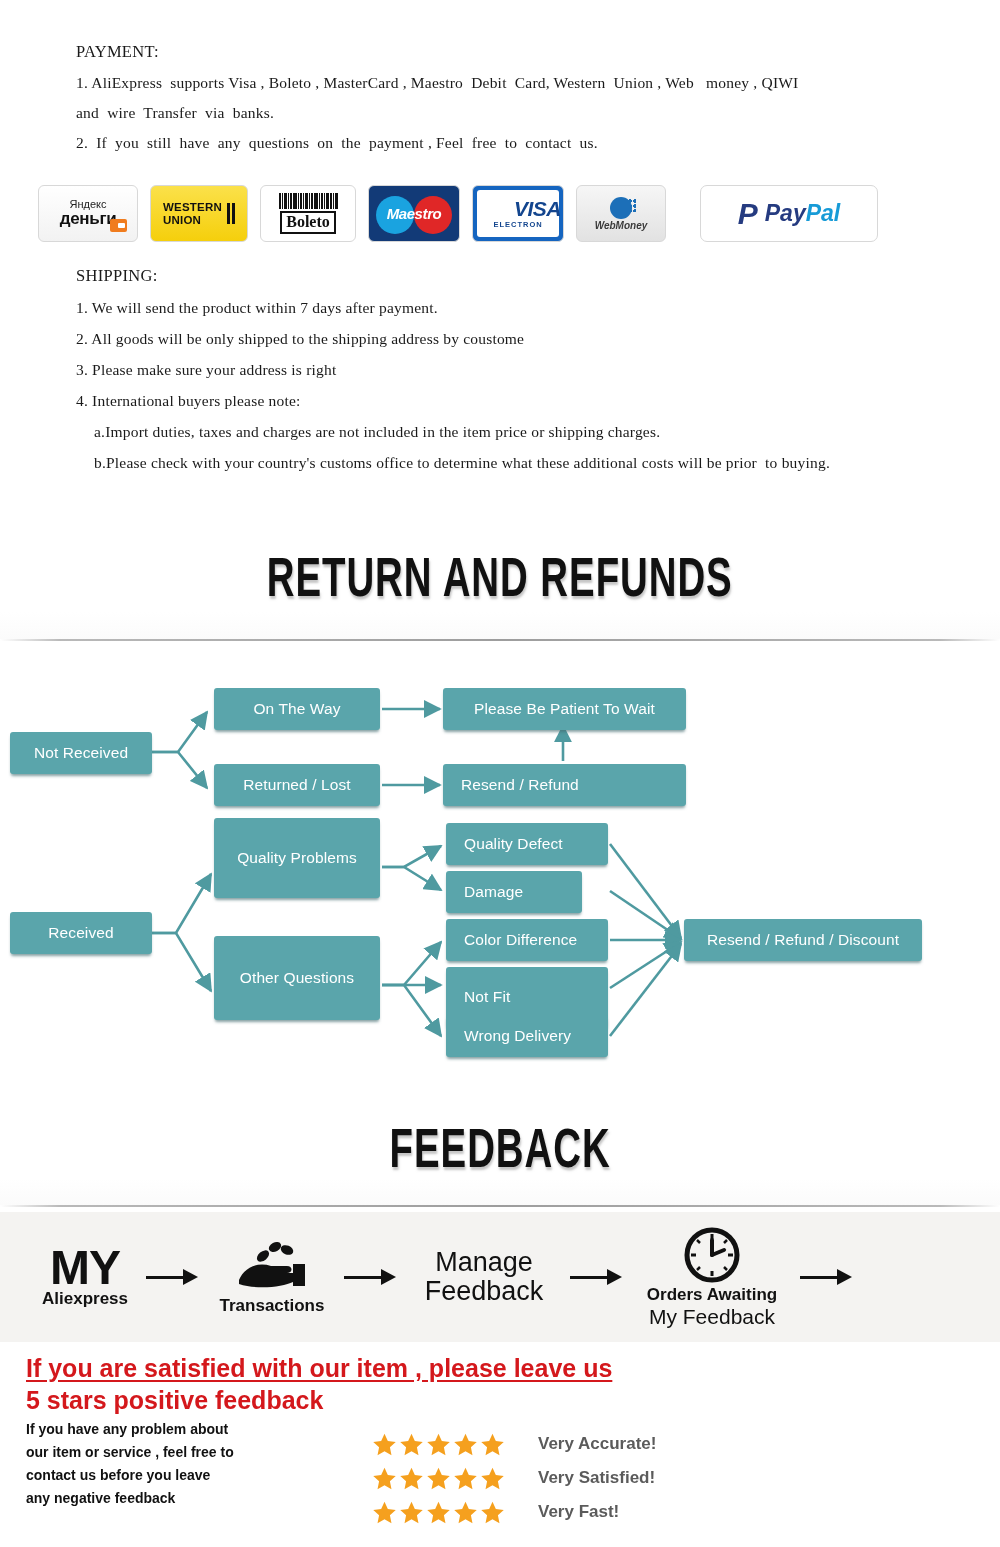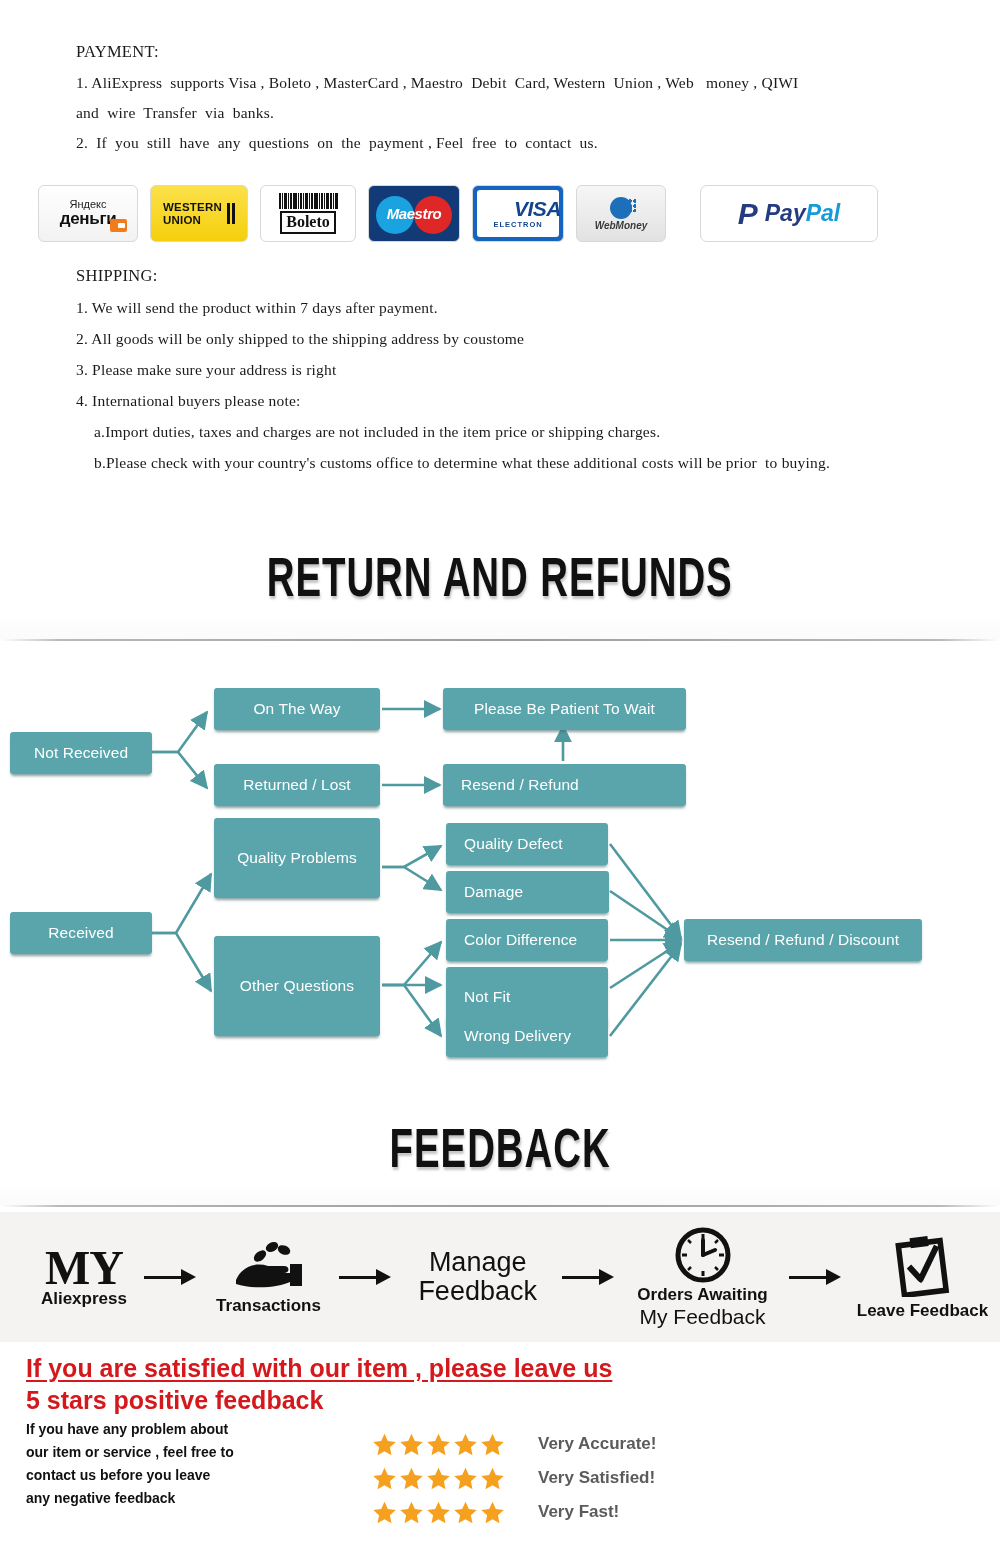--- a/index.html
+++ b/index.html
@@ -169,21 +169,21 @@
   .fb-caption {
     font-family:"Liberation Sans",sans-serif; font-weight:bold; color:#111;
     text-align:center; line-height:1.04;
   }
   .fb-arrow { width:58px; height:22px; position:relative; flex:none; }
   .fb-arrow .shaft { position:absolute; left:2px; top:10px; width:40px; height:3px; background:#111; }
   .fb-arrow .head {
     position:absolute; right:4px; top:3px; width:0; height:0;
     border-top:8px solid transparent; border-bottom:8px solid transparent; border-left:15px solid #111;
   }
-  #step-my .big { font-family:Liberation Serif, serif; font-weight:bold; font-size:48px; color:#111; line-height:.9; letter-spacing:-1px; }
+  #step-my .big { font-family:Liberation Sans, sans-serif; font-weight:bold; font-size:48px; color:#111; line-height:.9; letter-spacing:-1px; }
   #step-my .fb-caption { font-size:17px; margin-top:1px; }
   #step-transactions .fb-caption { font-size:17px; margin-top:5px; }
   #step-manage .big2 { font-family:"Liberation Sans",sans-serif; font-size:27px; color:#111; line-height:1.08; text-align:center; }
   #step-orders .fb-caption { font-size:17px; margin-top:3px; }
   #step-leave .fb-caption { font-size:17px; margin-top:5px; }
 
   
   #red-headline {
     position: absolute; left: 26px; top: 1352px; width: 700px;
     font-family: "Liberation Sans", sans-serif;
@@ -369,29 +369,29 @@
   </div>
 
   <div class="fbox c" style="left:10px; top:264px; width:142px; height:42px;">
     <span>Received</span>
   </div>
 
   <div class="fbox c" style="left:214px; top:170px; width:166px; height:80px;">
     <span>Quality Problems</span>
   </div>
 
-  <div class="fbox c" style="left:214px; top:288px; width:166px; height:100px;">
+  <div class="fbox c" style="left:214px; top:288px; width:166px; height:84px;">
     <span>Other Questions</span>
   </div>
 
   <div class="fbox l" style="left:446px; top:175px; width:162px; height:42px;">
     <span>Quality Defect</span>
   </div>
 
-  <div class="fbox l" style="left:446px; top:223px; width:163px; height:42px;">
+  <div class="fbox l" style="left:446px; top:223px; width:136px; height:42px;">
     <span>Damage</span>
   </div>
 
   <div class="fbox l" style="left:446px; top:271px; width:162px; height:42px;">
     <span>Color Difference</span>
   </div>
 
   <div class="fbox l" style="left:446px; top:319px; width:162px; height:60px;">
     <span>Not Fit</span>
   </div>
@@ -463,31 +463,20 @@
     </svg>
     <span class="fb-caption" style="margin-top:2px">Orders Awaiting</span>
     <span class="fb-caption" style="font-size:21px; font-weight:normal; font-family:'Liberation Sans',sans-serif;">My Feedback</span>
   </div>
 
   <span class="fb-arrow">
       <i class="shaft"></i>
       <i class="head"></i>
     </span>
 
-  <div class="fb-step" id="step-leave" style="width:158px;">
-    <svg width="60" height="62" viewBox="0 0 60 62">
-      <g transform="rotate(-7 30 31)">
-        <rect x="9" y="8" width="42" height="50" fill="none" stroke="#111" stroke-width="5.5"></rect>
-        <rect x="21" y="2" width="18" height="10" fill="#111"></rect>
-        <path d="M17 30 L 27 42 L 46 14 L 40 28 L 27 48 Z" fill="#111"></path>
-        <path d="M17 30 L 27 44 L 47 13" fill="none" stroke="#111" stroke-width="6" stroke-linejoin="round"></path>
-      </g>
-    </svg>
-    <span class="fb-caption">Leave Feedback</span>
-  </div>
 </div>
 
 <div id="red-headline">
   <div class="l1">If you are satisfied with our item , please leave us</div>
   <div>5 stars positive feedback</div>
 </div>
 
 <div id="bottom-left">
   <div>If you have any problem about</div>
   <div>our item or service , feel free to</div>

